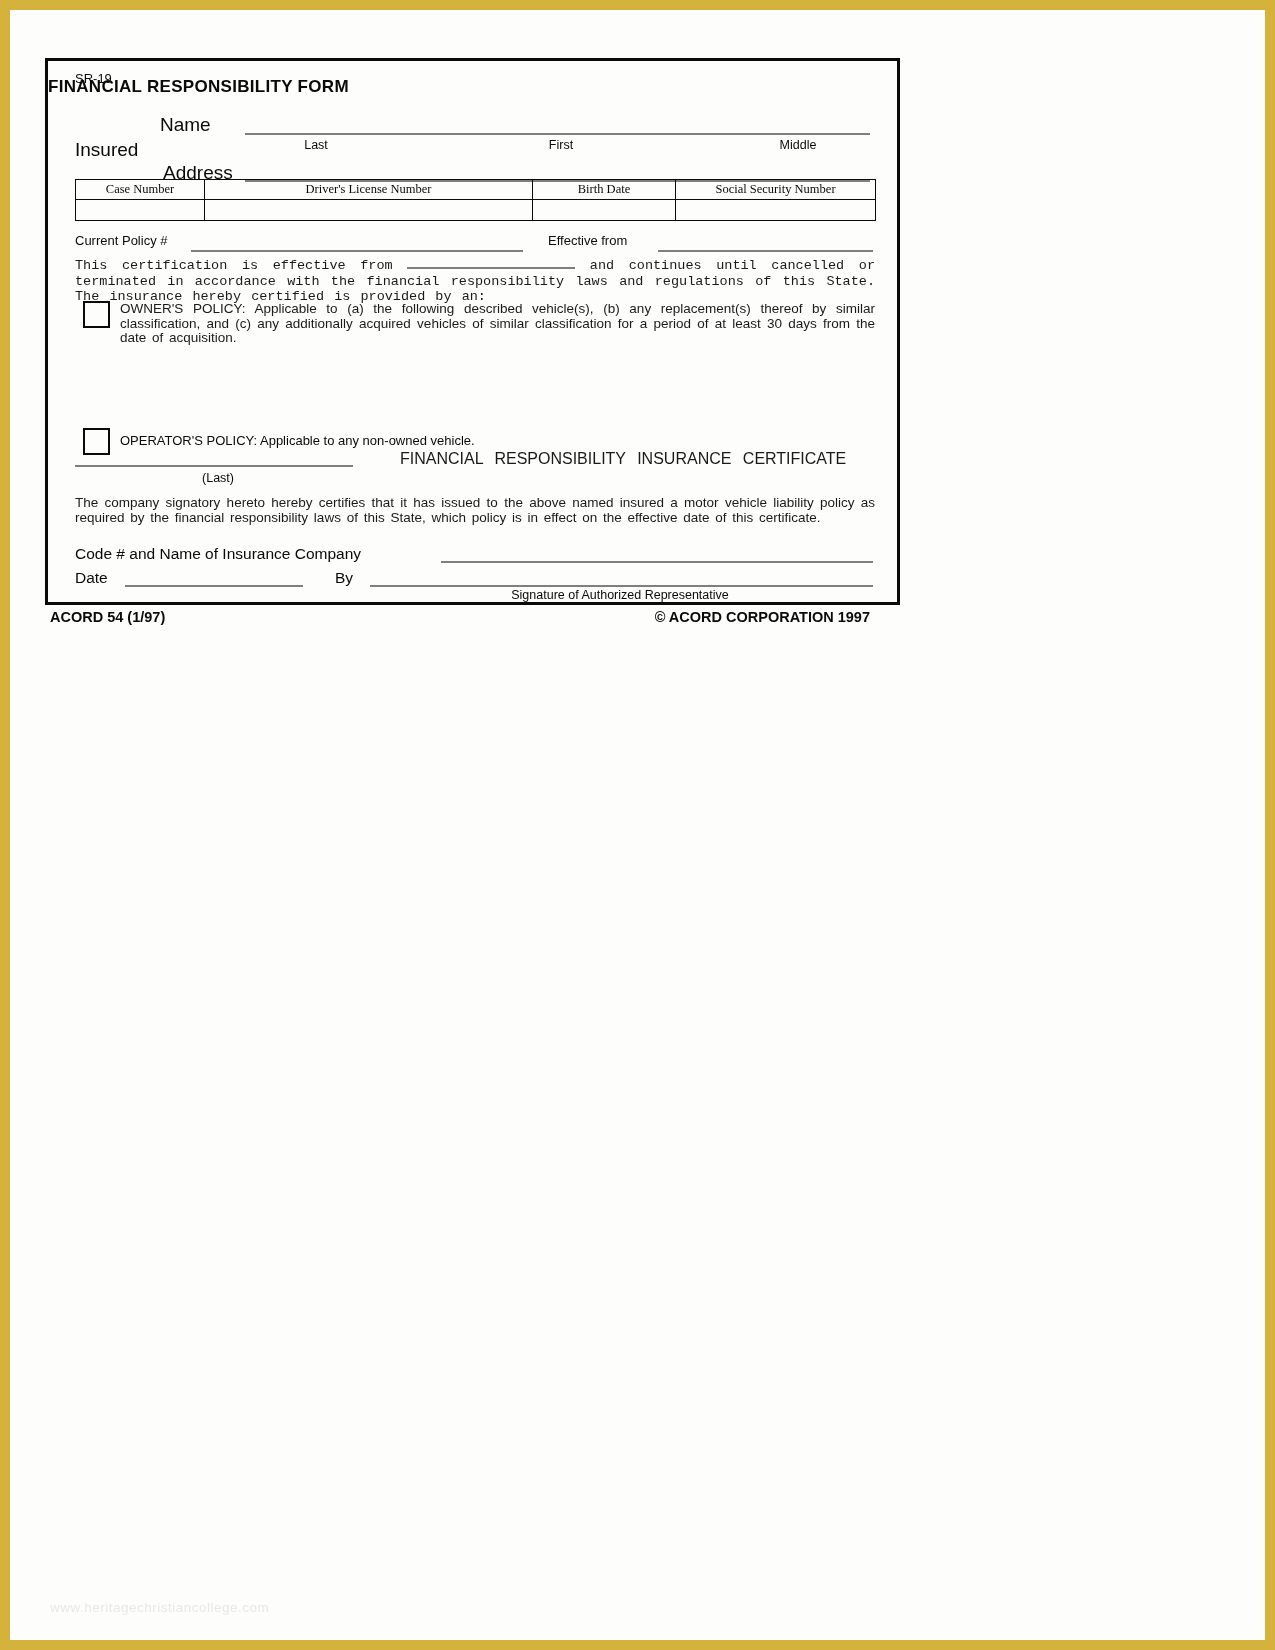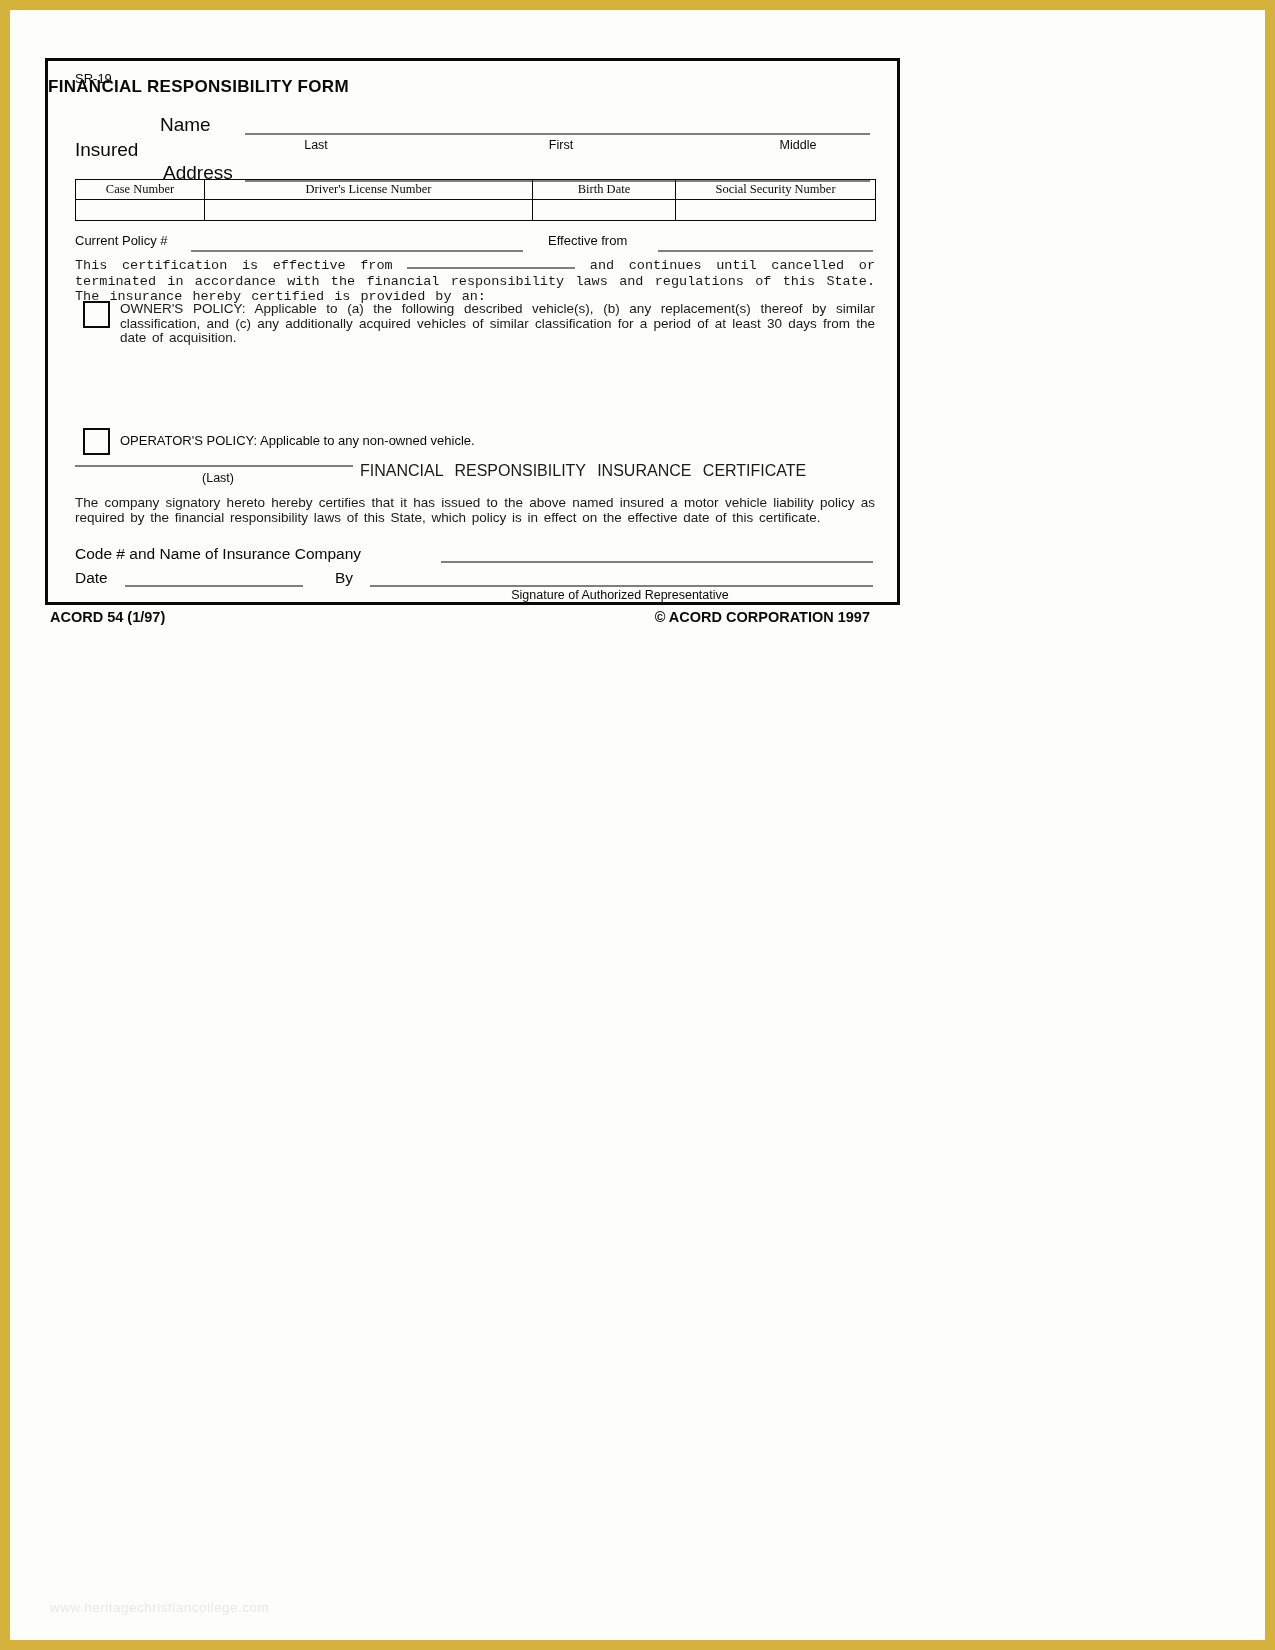--- a/index.html
+++ b/index.html
@@ -124,21 +124,21 @@
       <span>and continues until cancelled or terminated in accordance with the financial responsibility laws and regulations of this State. The insurance hereby certified is provided by an:</span>
     </div>
 
     <div class="abs checkbox" style="left:35px; top:240px;"></div>
     <div class="abs para" style="left:72px; top:241px; width:755px; line-height:14.5px;">OWNER'S POLICY: Applicable to (a) the following described vehicle(s), (b) any replacement(s) thereof by similar classification, and (c) any additionally acquired vehicles of similar classification for a period of at least 30 days from the date of acquisition.</div>
 
 
     <div class="abs checkbox" style="left:35px; top:367px;"></div>
     <div class="abs lbl135" style="left:72px; top:372px;">OPERATOR'S POLICY: Applicable to any non-owned vehicle.</div>
 
-    <div class="abs cert-title" style="left:312px; top:389px;margin-top:12px;">FINANCIAL RESPONSIBILITY INSURANCE CERTIFICATE</div>
+    <div class="abs cert-title" style="left:352px; top:389px;">FINANCIAL RESPONSIBILITY INSURANCE CERTIFICATE</div>
     <div class="abs lbl135" style="left:40px; top:388px;"></div>
     <div class="abs fill-line" style="left:27px; top:404px; width:278px;"></div>
     <div class="abs sub" style="left:170px; top:410px;">(Last)</div>
 
     <div class="abs para" style="left:27px; top:434px; width:800px; line-height:15px;">The company signatory hereto hereby certifies that it has issued to the above named insured a motor vehicle liability policy as required by the financial responsibility laws of this State, which policy is in effect on the effective date of this certificate.</div>
 
     <div class="abs lbl155" style="left:27px; top:484px;">Code # and Name of Insurance Company</div>
     <div class="abs lbl135" style="left:400px; top:485px;"></div>
     <div class="abs fill-line" style="left:393px; top:500px; width:432px;"></div>
 

